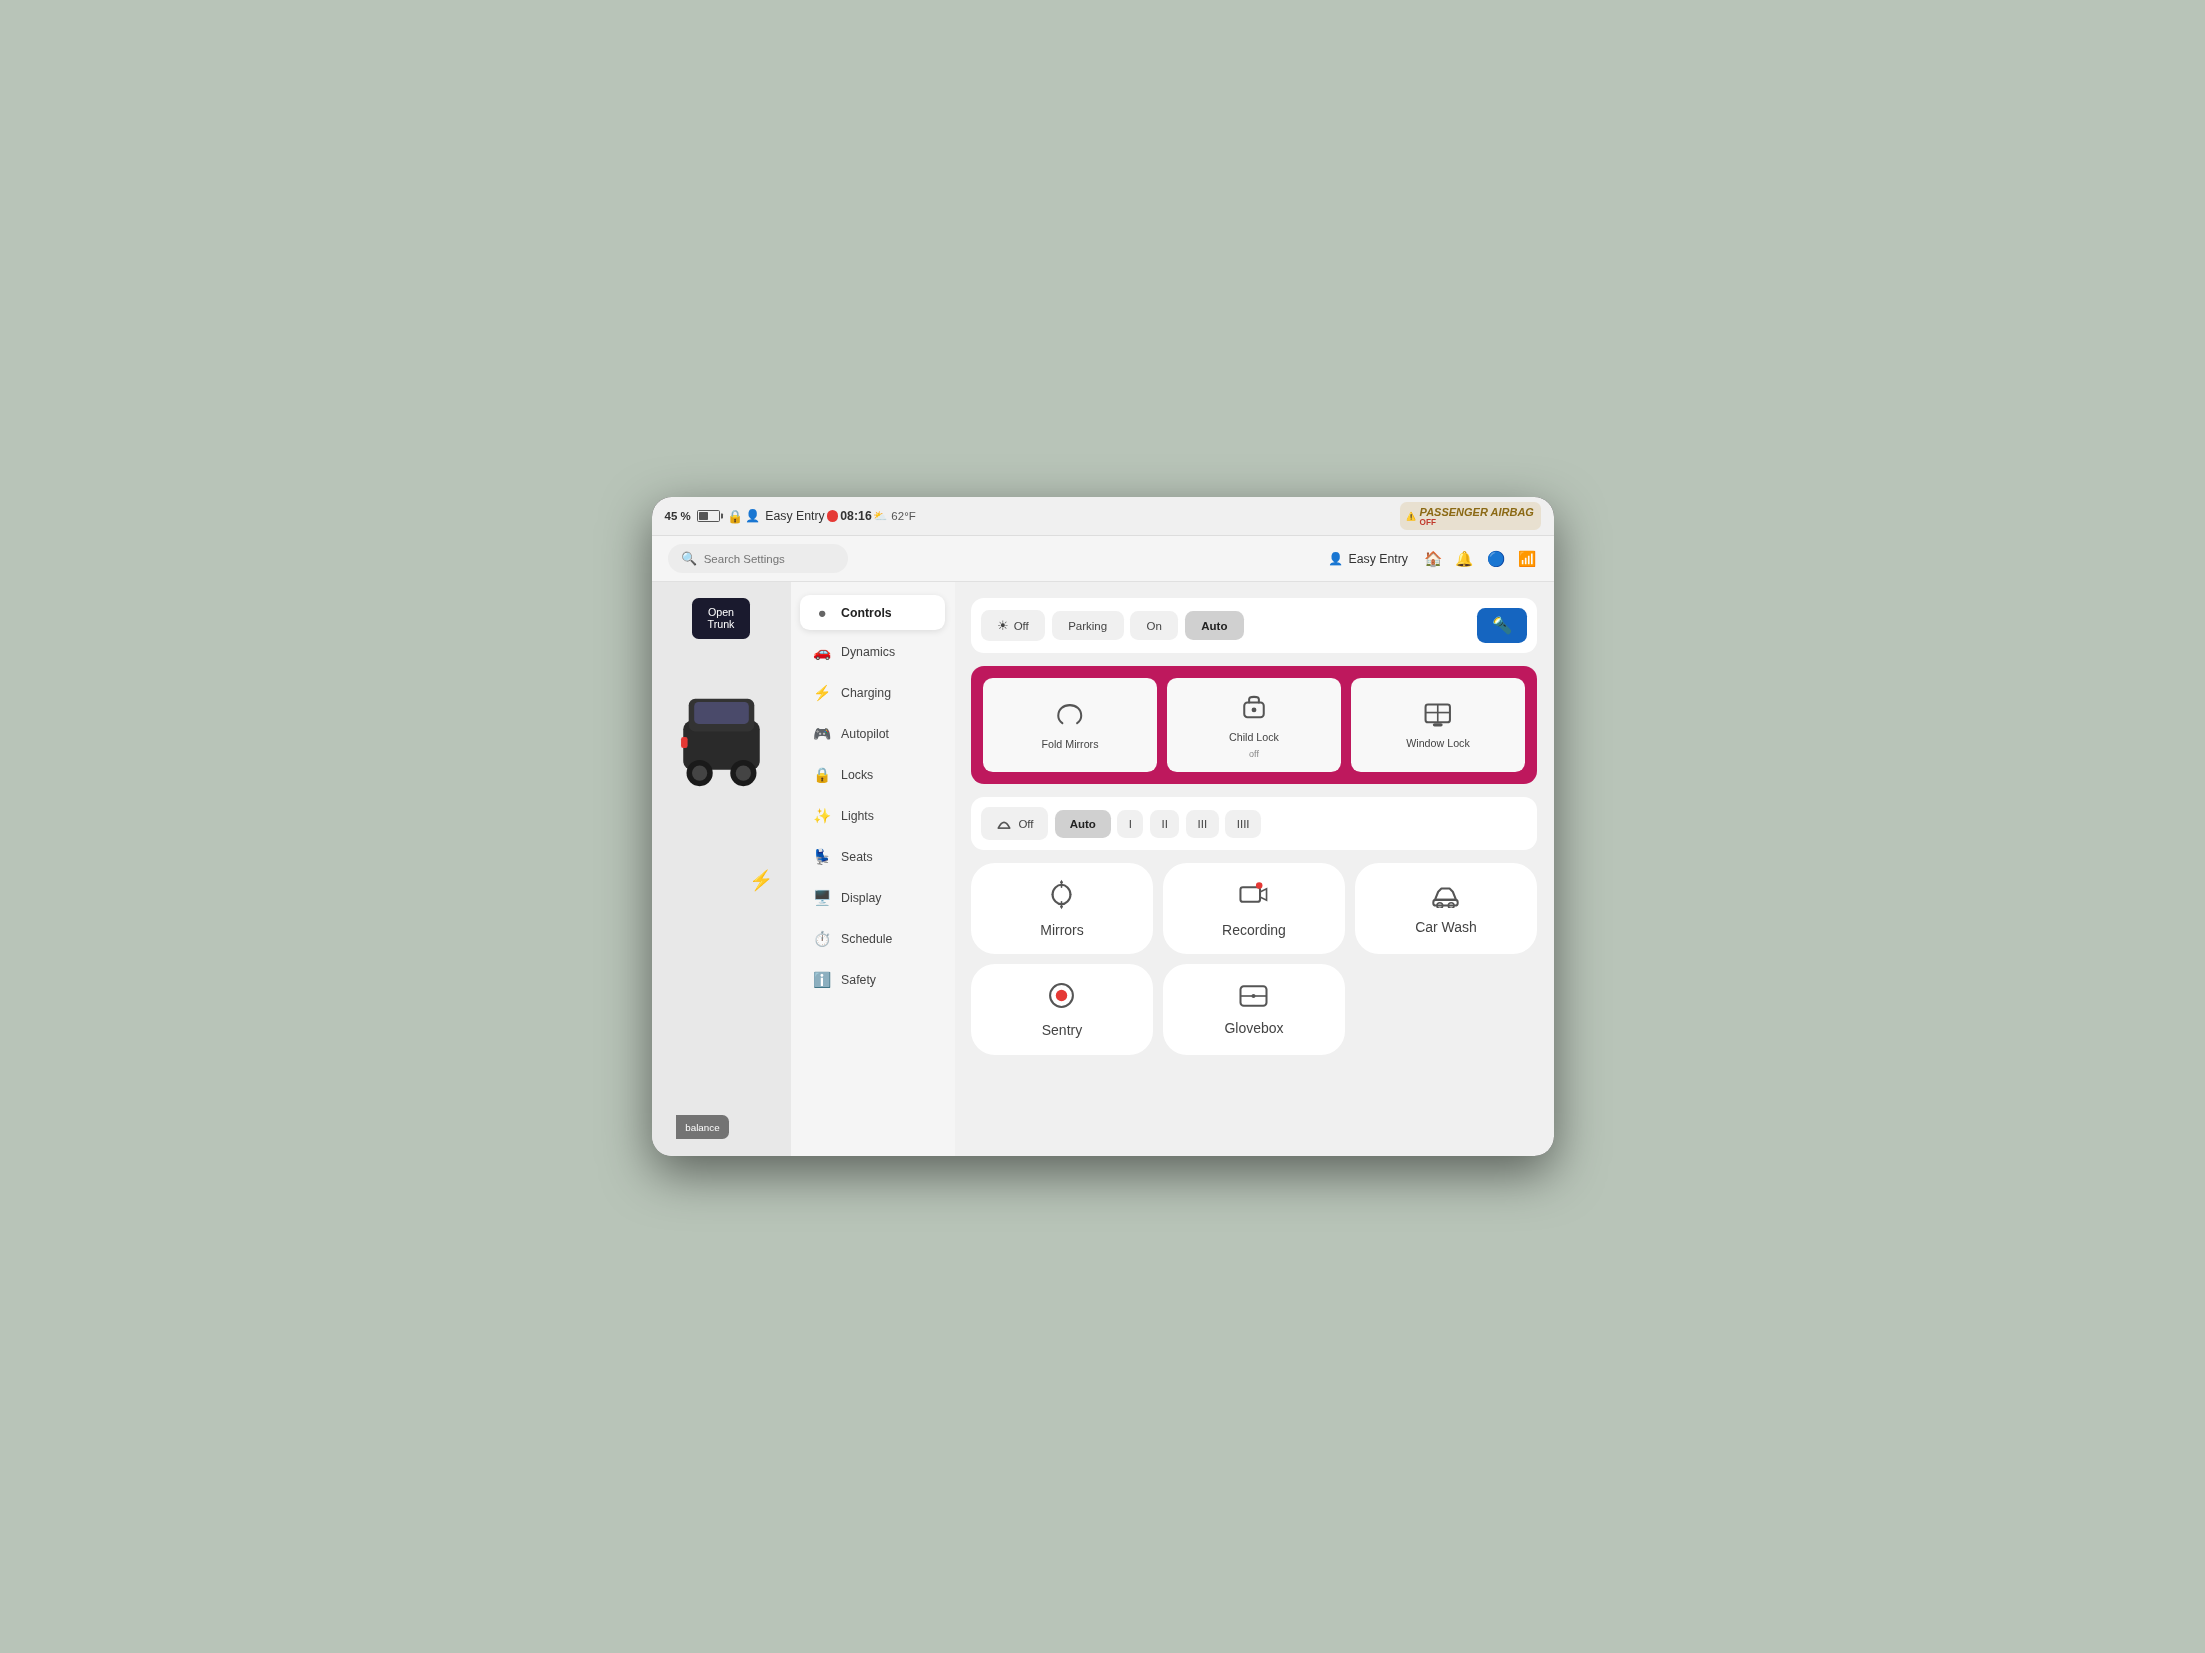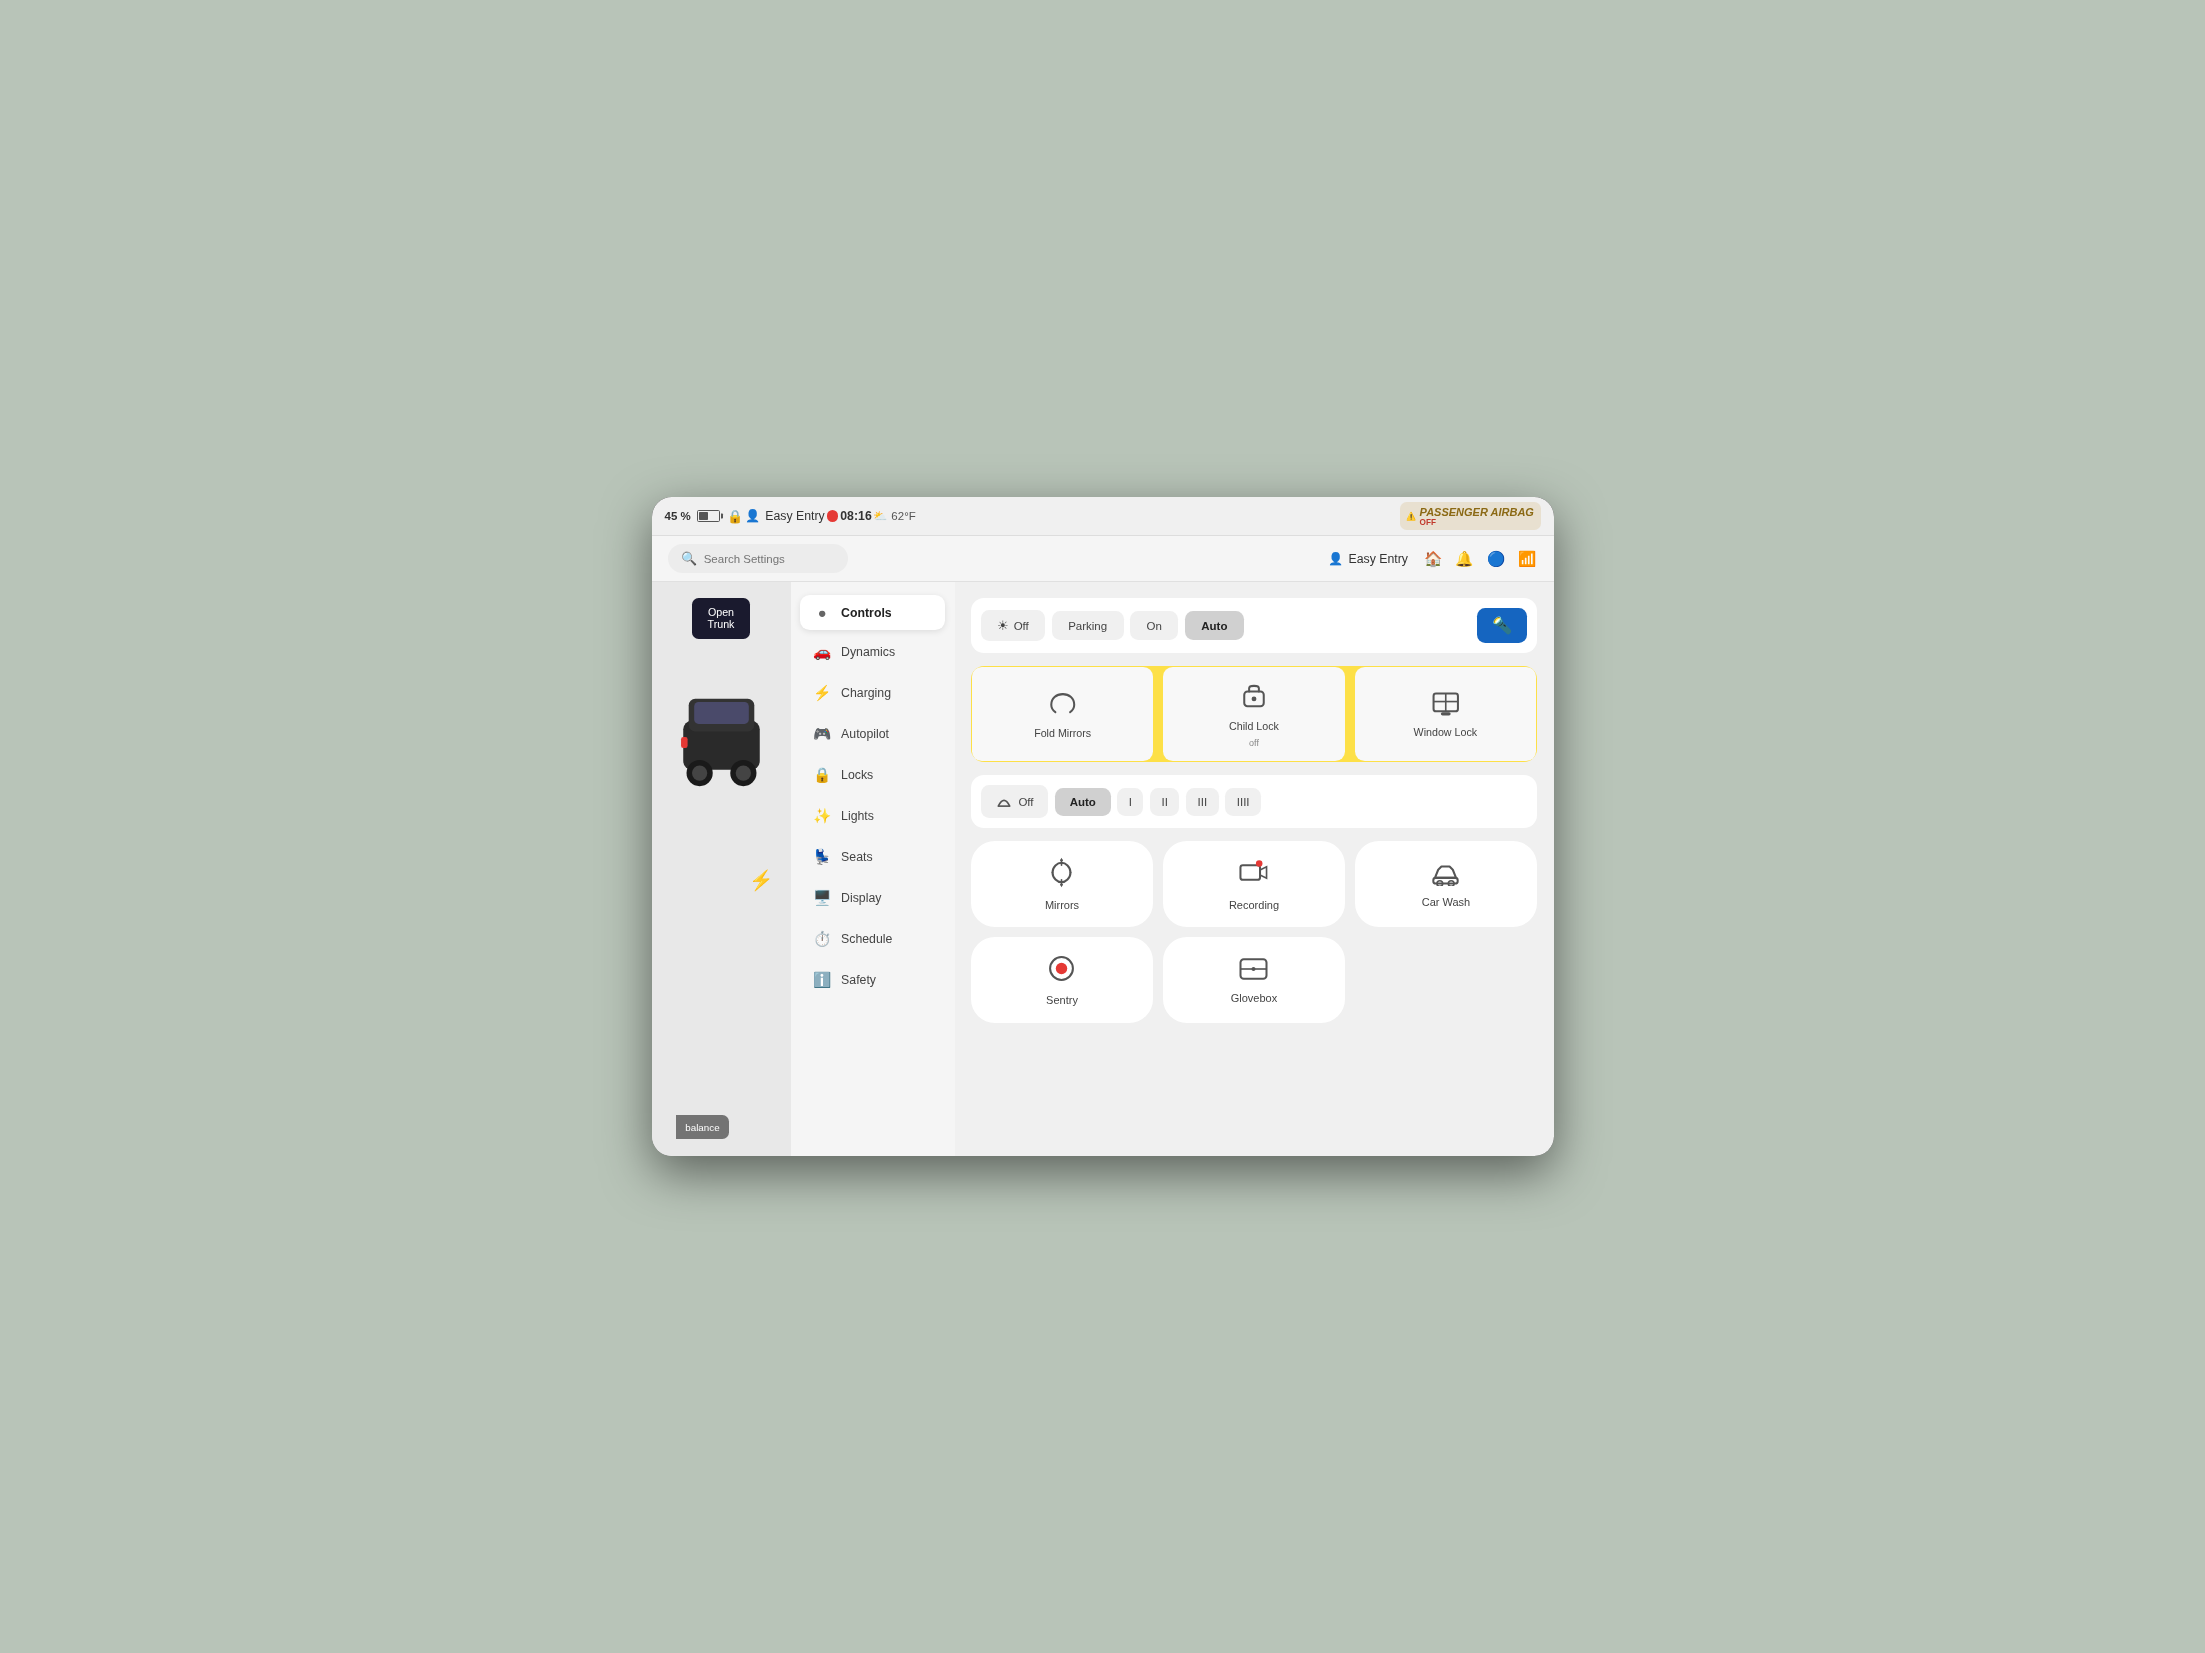--- a/index.html
+++ b/index.html
@@ -288,23 +288,23 @@
       color: #222;
       font-weight: 600;
     }
     .light-btn.blue {
       background: #1565C0;
       color: white;
       padding: 8.2px 14.8px;
     }
     
     .quick-actions {
-      background: #fde047;
+      background: #be185d;
       border-radius: 13px;
-      padding: 1px;
+      padding: 12px;
       display: grid;
       grid-template-columns: repeat(3, 1fr);
       gap: 9.8px;
     }
     .action-btn {
       display: flex;
       flex-direction: column;
       align-items: center;
       justify-content: center;
       gap: 6.6px;
@@ -368,21 +368,21 @@
       background: white;
       border-radius: 24px;
       padding: 16.4px 13px;
       display: flex;
       flex-direction: column;
       align-items: center;
       justify-content: center;
       gap: 8.2px;
       cursor: pointer;
       border: none;
-      font-size: 11px;
+      font-size: 14px;
       font-weight: 500;
       color: #444;
       min-height: 82px;
     }
     .btn-relative {
       position: relative;
     }
   </style>
 </head>
 <body>

